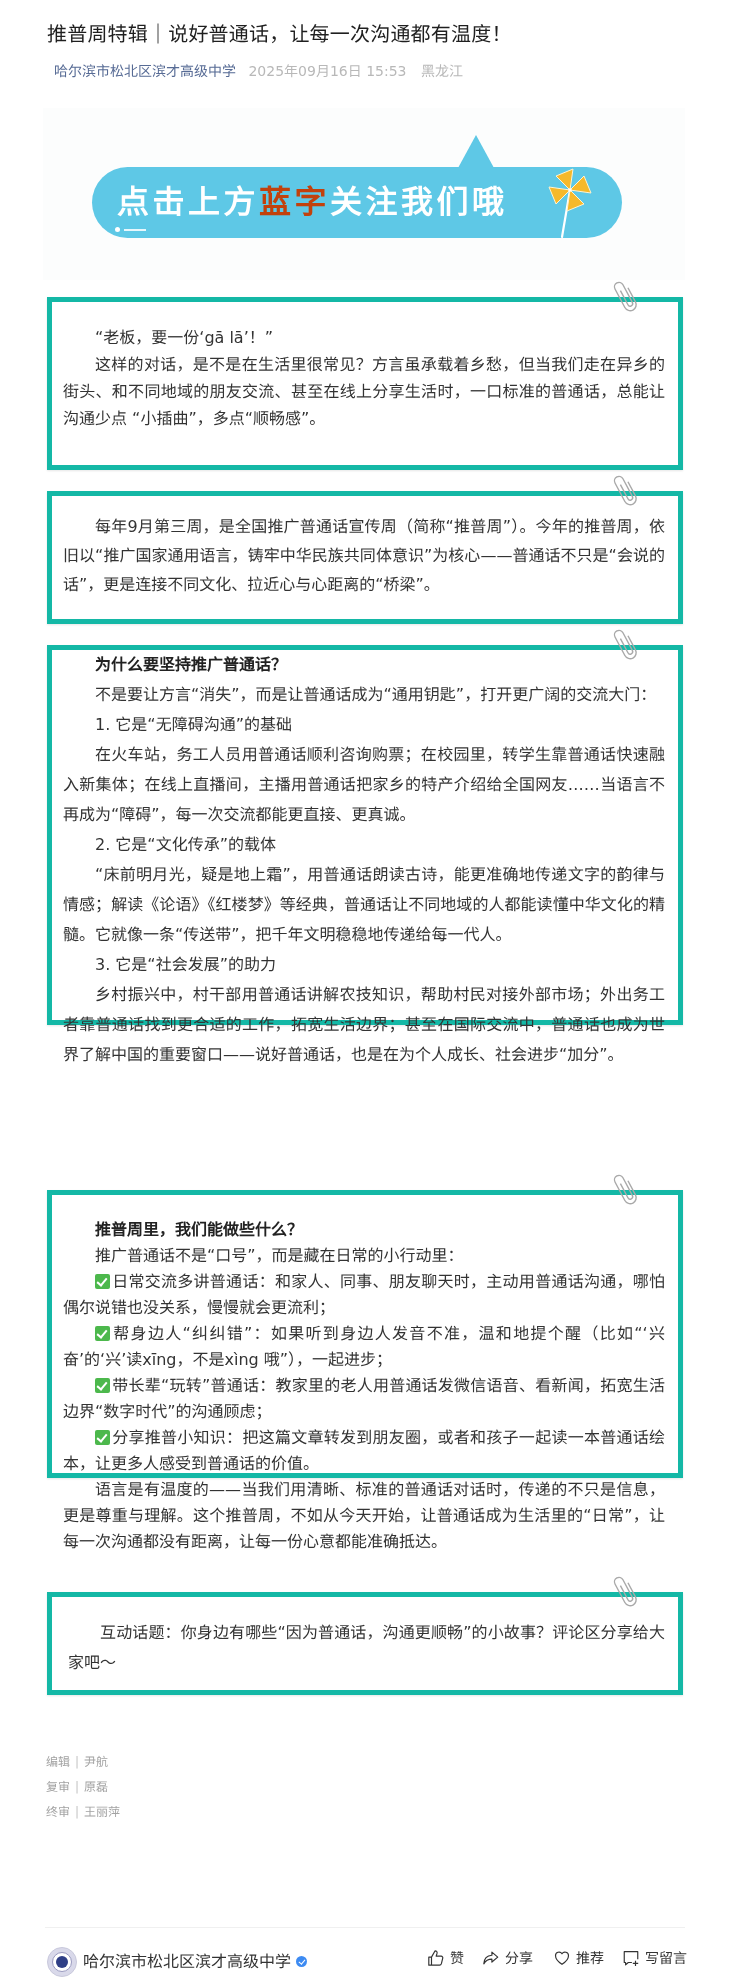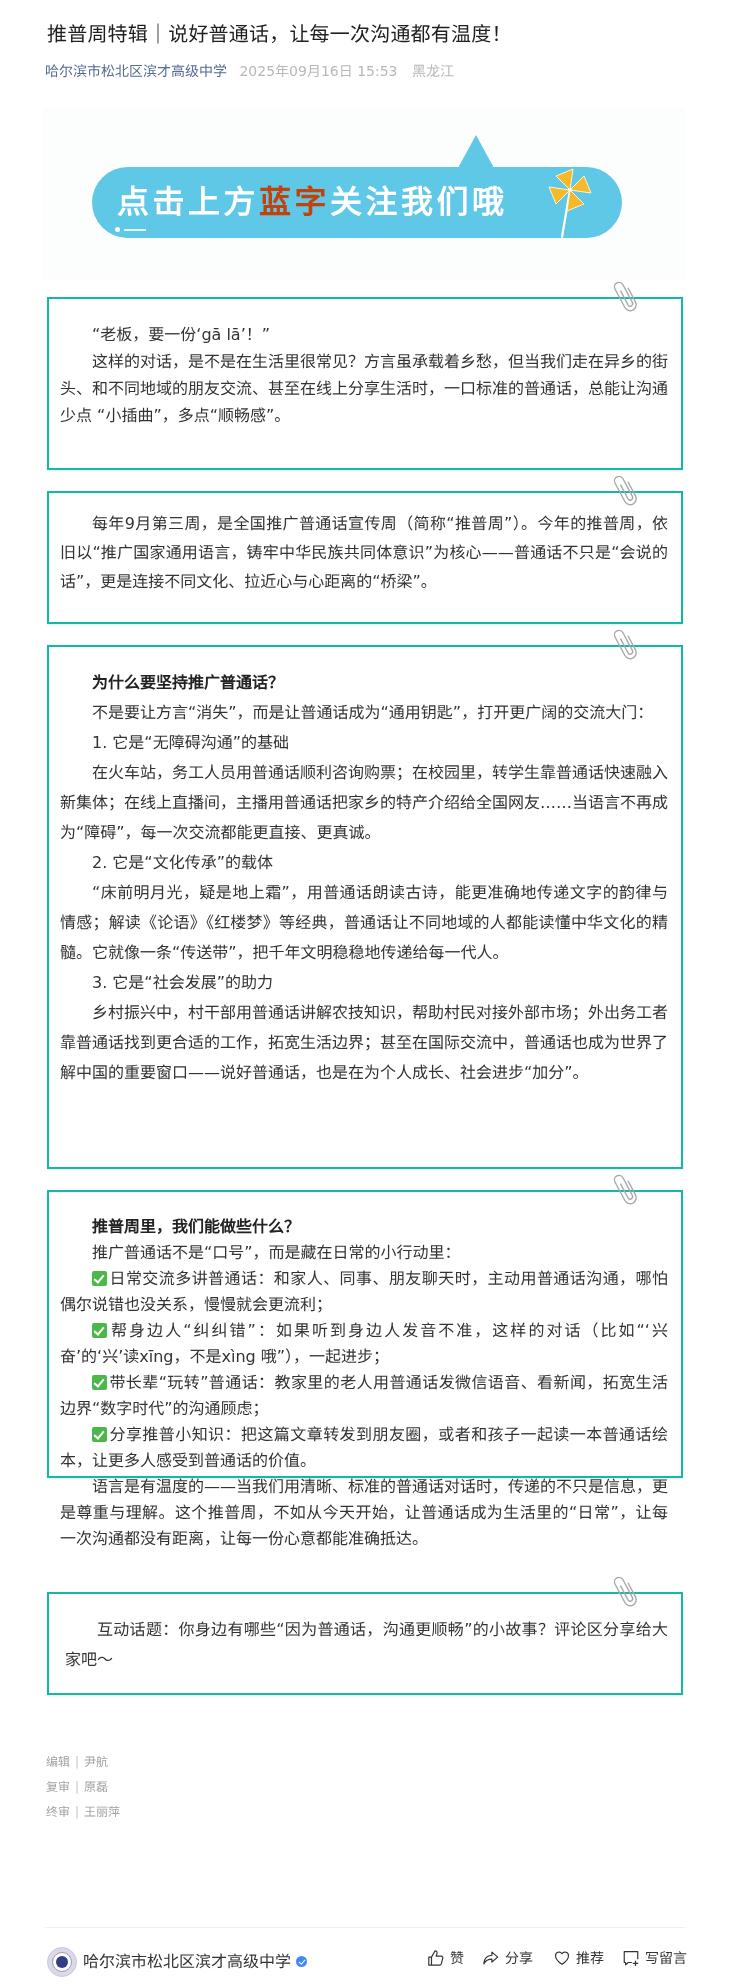--- a/index.html
+++ b/index.html
@@ -4,21 +4,21 @@
 <style>
   html, body { margin:0; padding:0; }
   body {
     width:730px; height:1987px; position:relative; overflow:hidden;
     background:#ffffff; font-family:"DejaVu Sans", "Liberation Sans", sans-serif; color:#333;
   }
   .title {
     position:absolute; left:47px; top:22px; font-size:20px; line-height:24px;
     color:#1f1f1f; white-space:nowrap; letter-spacing:0.2px;
   }
-  .meta { position:absolute; left:45px; top:62px; font-size:14px; line-height:18px; white-space:nowrap; }
+  .meta { position:absolute; left:54px; top:62px; font-size:14px; line-height:18px; white-space:nowrap; }
   .meta .account { color:#576b95; cursor:pointer; }
   .meta .time { color:#b8b8b8; margin-left:8px; }
   .meta .region { color:#b8b8b8; margin-left:10px; }
 
   
   .banner-bg { position:absolute; left:43px; top:108px; width:642px; height:172px; background:#fcfdfd; }
   .pill { position:absolute; left:92px; top:167px; width:530px; height:71px; border-radius:36px; background:#5ec8e6; }
   .pill-tail {
     position:absolute; left:458px; top:135px; width:0; height:0;
     border-left:18.5px solid transparent; border-right:18.5px solid transparent; border-bottom:33px solid #5ec8e6;
@@ -28,29 +28,29 @@
     letter-spacing:3.5px; color:#ffffff; white-space:nowrap;
   }
   .banner-text .hl { color:#c2410c; }
   .pill-dot { position:absolute; left:115px; top:227px; width:5px; height:5px; border-radius:50%; background:#fff; }
   .pill-line { position:absolute; left:124px; top:229px; width:22px; height:2px; background:rgba(255,255,255,.85); }
   .pinwheel { position:absolute; left:545px; top:165px; width:52px; height:76px; }
 
   
   .card {
     position:absolute; left:47px; width:636px; box-sizing:border-box;
-    border:2px solid #14b8a6; background:#ffffff; padding:0 13px 0 11px;
+    border:5px solid #14b8a6; background:#ffffff; padding:0 13px 0 11px;
     font-size:16px; color:#333; text-align:justify;
     box-shadow:0 1px 2px rgba(0,0,0,.10);
   }
   .card p { margin:0; text-indent:2em; }
   .card p.heading { font-weight:bold; color:#222; }
   .c1 { top:297px; height:173px; padding-top:22px; line-height:27px; }
   .c2 { top:491px; height:133px; padding-top:16px; line-height:29px; }
-  .c3 { top:645px; height:524px; padding-top:21px; line-height:30px; }
+  .c3 { top:645px; height:380px; line-height:30px; }
   .c4 { top:1190px; height:288px; padding-top:22px; line-height:26px; }
   .c5 { top:1592px; height:103px; padding-top:21px; line-height:30px;padding-left:16px; }
 
   .chk {
     display:inline-block; text-indent:0; width:15px; height:15px; background:#4cb84c;
     border-radius:2px; vertical-align:-2px; margin-right:2px; position:relative;
   }
   .chk::after {
     content:""; position:absolute; left:4px; top:2px; width:4px; height:8px;
     border-right:2px solid #fff; border-bottom:2px solid #fff; transform:rotate(40deg);
@@ -145,21 +145,21 @@
   <p>2. 它是“文化传承”的载体</p>
   <p>“床前明月光，疑是地上霜”，用普通话朗读古诗，能更准确地传递文字的韵律与情感；解读《论语》《红楼梦》等经典，普通话让不同地域的人都能读懂中华文化的精髓。它就像一条“传送带”，把千年文明稳稳地传递给每一代人。</p>
   <p>3. 它是“社会发展”的助力</p>
   <p>乡村振兴中，村干部用普通话讲解农技知识，帮助村民对接外部市场；外出务工者靠普通话找到更合适的工作，拓宽生活边界；甚至在国际交流中，普通话也成为世界了解中国的重要窗口——说好普通话，也是在为个人成长、社会进步“加分”。</p>
 </div>
 
 <div class="card c4">
   <p class="heading">推普周里，我们能做些什么？</p>
   <p>推广普通话不是“口号”，而是藏在日常的小行动里：</p>
   <p><span class="chk"></span><span>日常交流多讲普通话：和家人、同事、朋友聊天时，主动用普通话沟通，哪怕偶尔说错也没关系，慢慢就会更流利；</span></p>
-  <p><span class="chk"></span><span>帮身边人“纠纠错”：如果听到身边人发音不准，这样的对话（比如“‘兴奋’的‘兴’读xīng，不是xìng 哦”），一起进步；</span></p>
+  <p><span class="chk"></span><span>帮身边人“纠纠错”：如果听到身边人发音不准，温和地提个醒（比如“‘兴奋’的‘兴’读xīng，不是xìng 哦”），一起进步；</span></p>
   <p><span class="chk"></span><span>带长辈“玩转”普通话：教家里的老人用普通话发微信语音、看新闻，拓宽生活边界“数字时代”的沟通顾虑；</span></p>
   <p><span class="chk"></span><span>分享推普小知识：把这篇文章转发到朋友圈，或者和孩子一起读一本普通话绘本，让更多人感受到普通话的价值。</span></p>
   <p>语言是有温度的——当我们用清晰、标准的普通话对话时，传递的不只是信息，更是尊重与理解。这个推普周，不如从今天开始，让普通话成为生活里的“日常”，让每一次沟通都没有距离，让每一份心意都能准确抵达。</p>
 </div>
 
 <div class="card c5">
   <p>互动话题：你身边有哪些“因为普通话，沟通更顺畅”的小故事？评论区分享给大家吧～</p>
 </div>
 
 <div class="credits">

